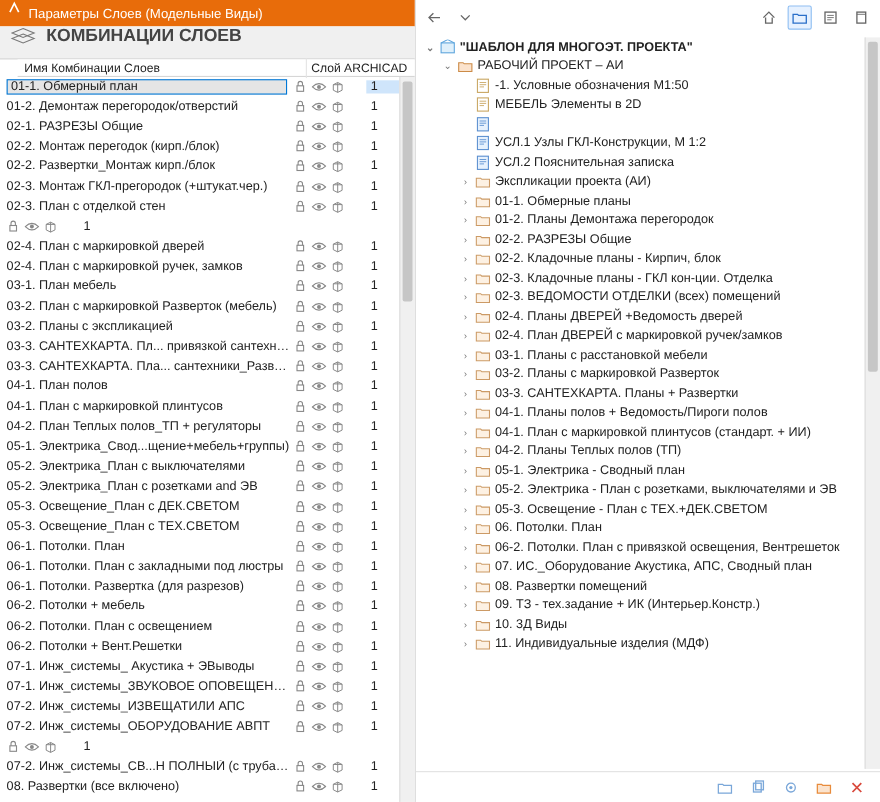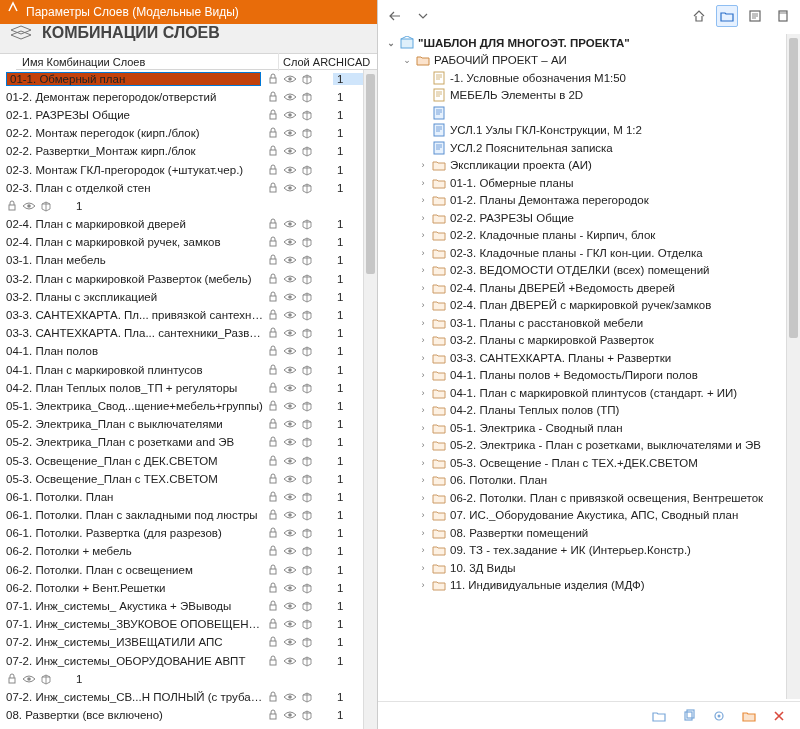--- a/index.html
+++ b/index.html
@@ -93,21 +93,21 @@
     align-items:center;
     justify-content:flex-start;
   }
   .row .val {
     width:30px;
     text-align:left;
     padding-left:4px;
   }
   .row.selected .label {
     border:1px solid #0078d7;
-    background:#c2410c;
+    background:#e5e5e5;
     padding:0 3px;
     margin-right:6px;
   }
   .row.selected .val {
     background:#cfe5fb;
   }
   .scrollbar {
     width:14px;
     background:#f0f0f0;
     border-left:1px solid #dcdcdc;

